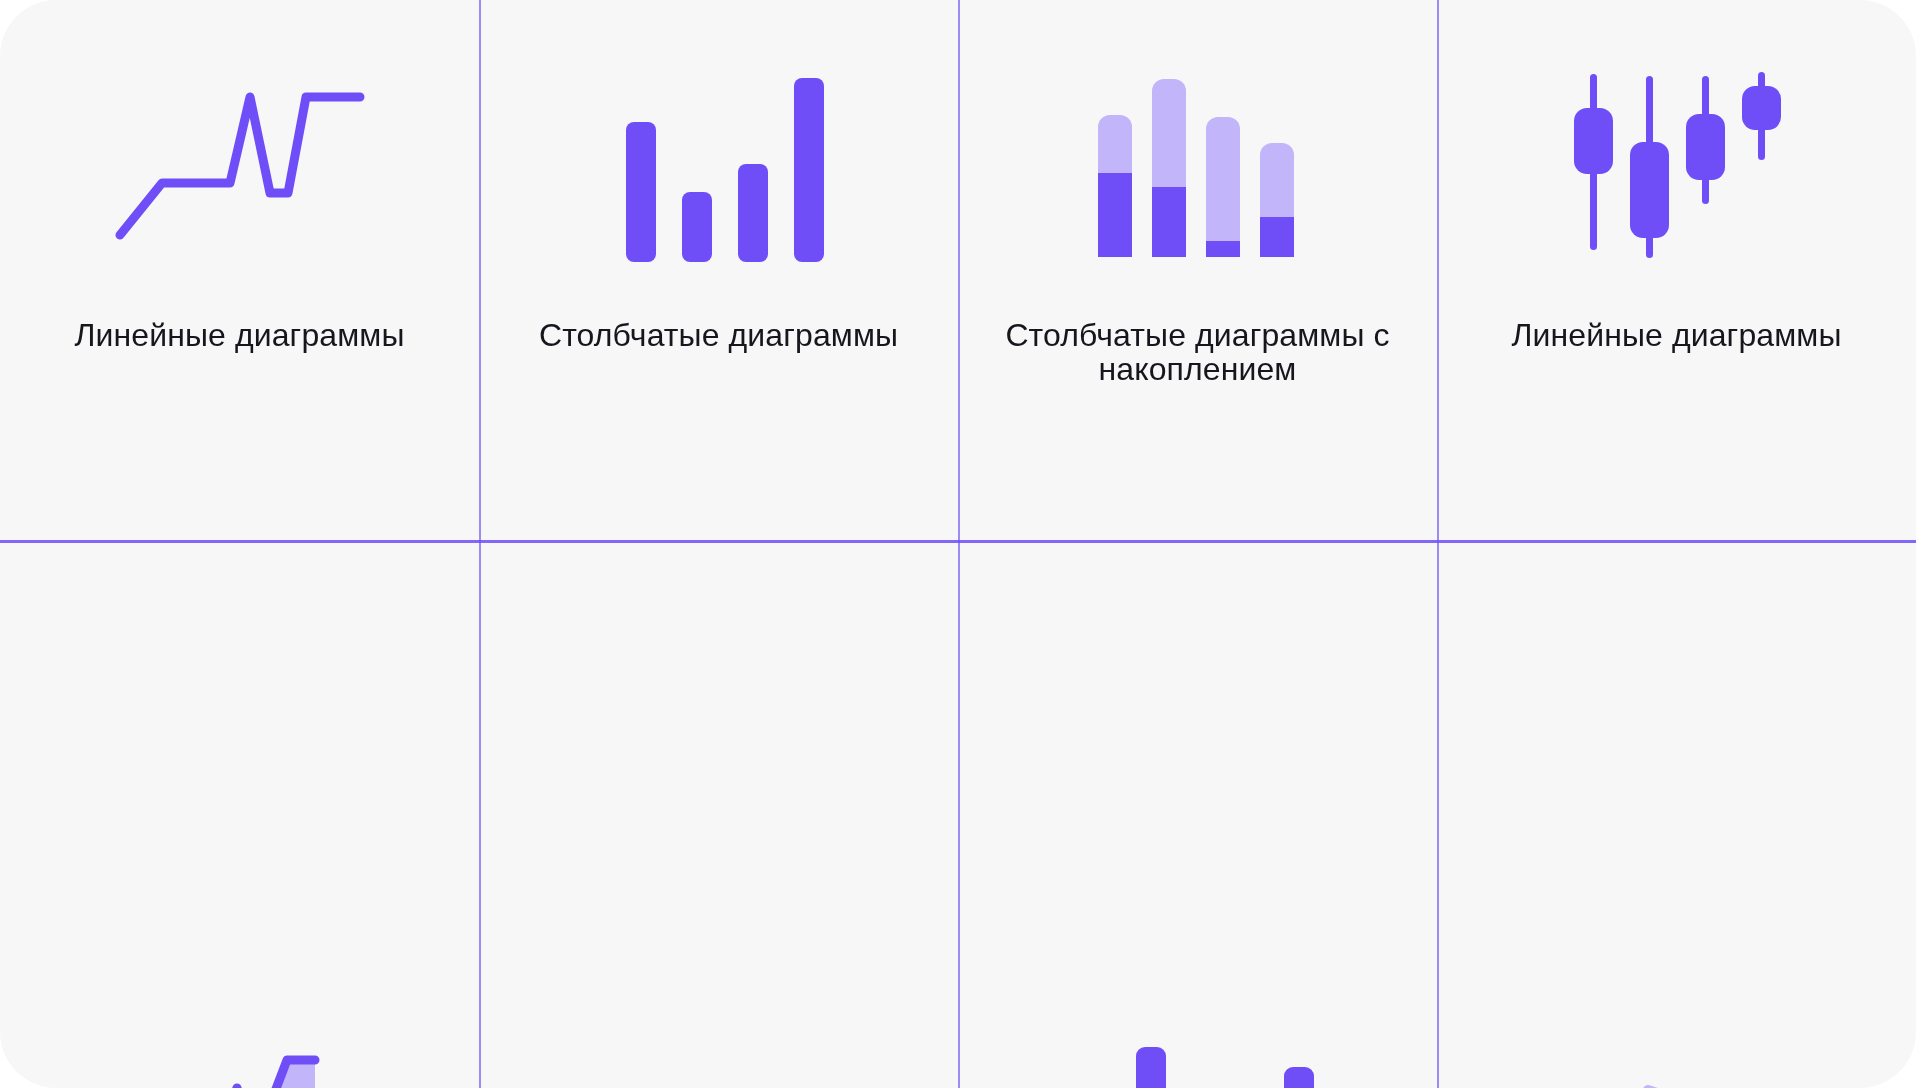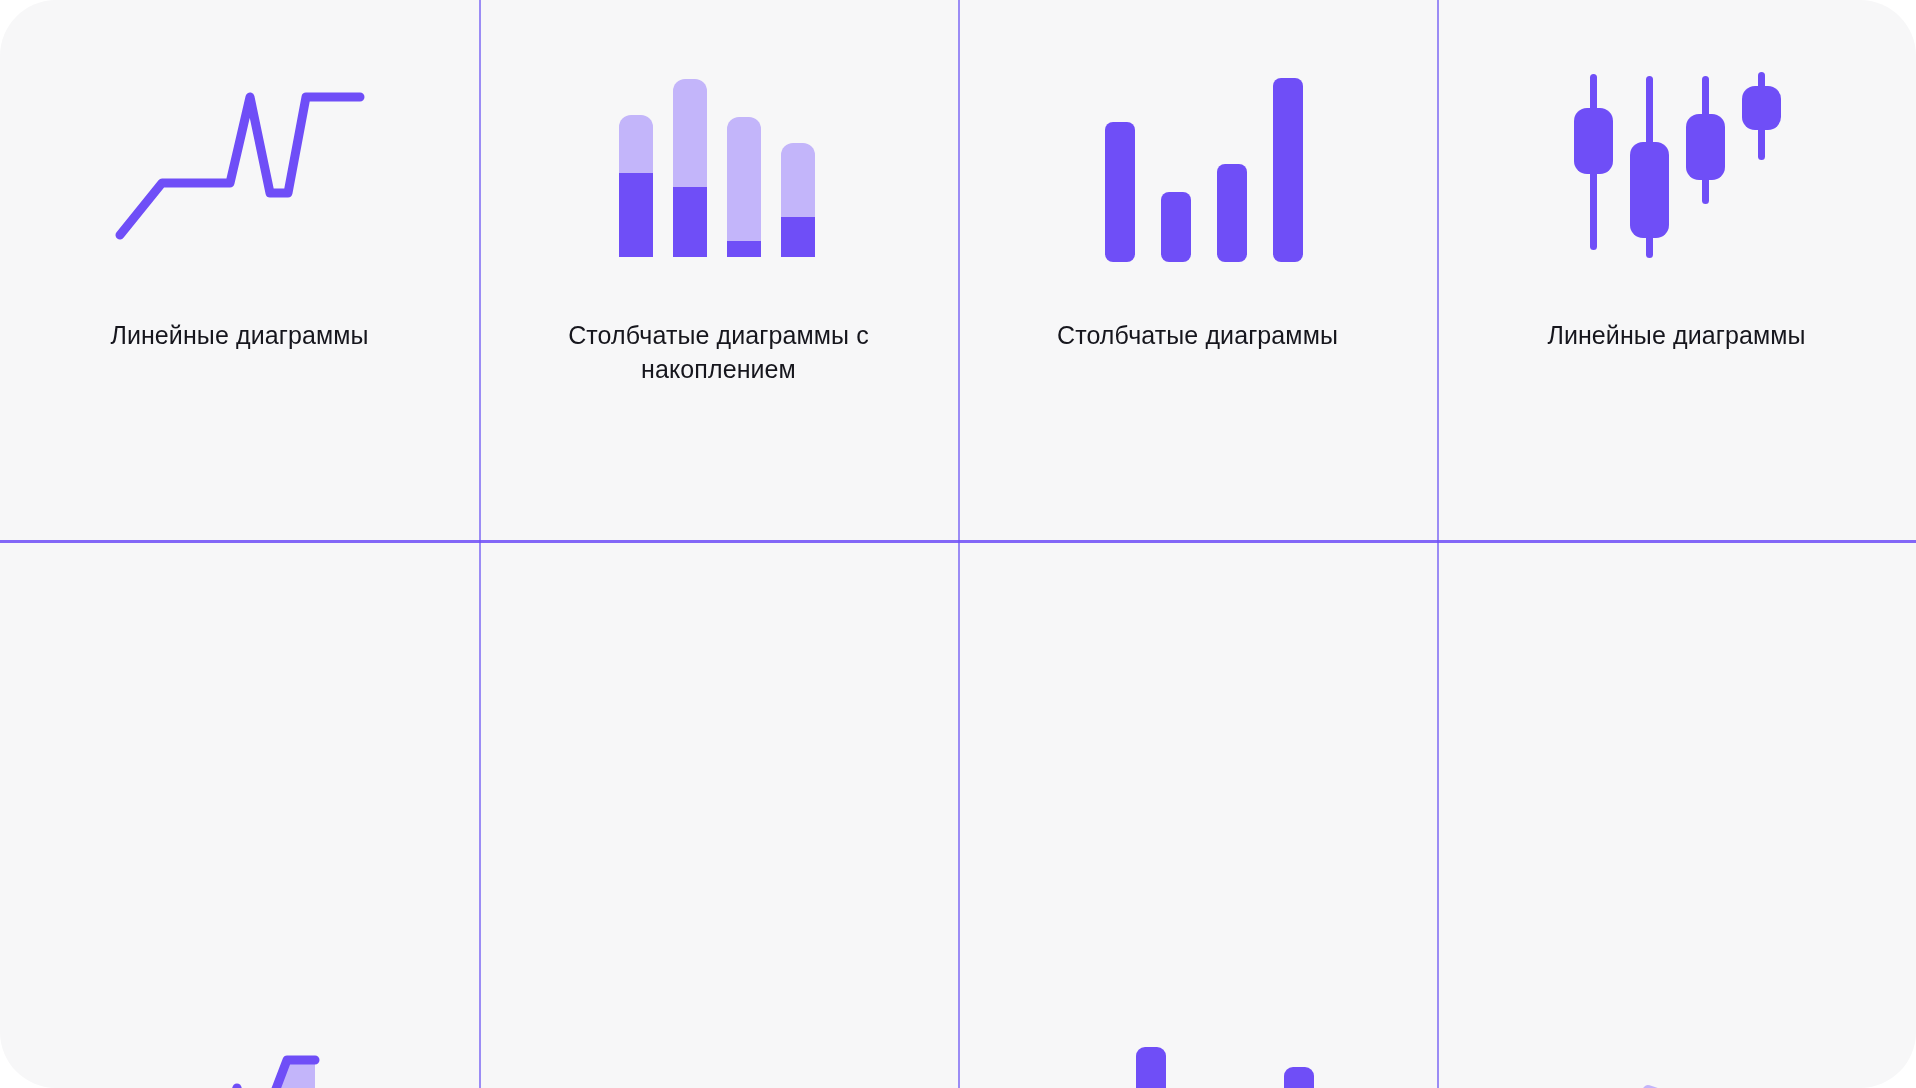--- a/index.html
+++ b/index.html
@@ -59,21 +59,21 @@
     justify-content:center;
   }
   .row2 .art{height:330px;}
   .art svg{display:block;overflow:visible;}
   .caption{
     position:absolute;
     left:0;right:0;
     top:318px;
     text-align:center;
     color:#16161d;
-    font-size:25px;
+    font-size:32px;
     line-height:34px;
     letter-spacing:.1px;
     padding:0 24px;
     box-sizing:border-box;
   }
   .row1 .caption{top:318px;}
   .row2 .art{top:430px;}
 </style>
 </head>
 <body>
@@ -88,48 +88,48 @@
       <div class="art">
         <svg width="260" height="200" viewBox="0 0 260 200" aria-hidden="true">
           <polyline points="10,170 52,118 68,118 120,118 140,32 160,128 178,128 196,32 250,32" fill="none" stroke="#6f4ef7" stroke-width="9" stroke-linecap="round" stroke-linejoin="round"></polyline>
         </svg>
       </div>
       <div class="caption">Линейные диаграммы</div>
     </div>
 
     <div class="cell row1 vline">
       <div class="art">
+        <svg width="230" height="210" viewBox="0 0 230 210" aria-hidden="true">
+          <rect x="22" y="62" width="30" height="140" rx="8" fill="#6f4ef7"></rect>
+          <rect x="78" y="132" width="30" height="70" rx="8" fill="#6f4ef7"></rect>
+          <rect x="134" y="104" width="30" height="98" rx="8" fill="#6f4ef7"></rect>
+          <rect x="190" y="18" width="30" height="184" rx="8" fill="#6f4ef7"></rect>
+        </svg>
+      </div>
+      <div class="caption">Столбчатые диаграммы</div>
+    </div>
+
+    <div class="cell row1 vline">
+      <div class="art">
         <svg width="220" height="200" viewBox="0 0 220 200" aria-hidden="true">
 
           <path d="M10 62 a12 12 0 0 1 12 -12 h10 a12 12 0 0 1 12 12 v46 h-34 z" fill="#c3b5fa"></path>
           <path d="M10 108 h34 v84 h-34 z" fill="#6f4ef7"></path>
 
           <path d="M64 26 a12 12 0 0 1 12 -12 h10 a12 12 0 0 1 12 12 v96 h-34 z" fill="#c3b5fa"></path>
           <path d="M64 122 h34 v70 h-34 z" fill="#6f4ef7"></path>
 
           <path d="M118 64 a12 12 0 0 1 12 -12 h10 a12 12 0 0 1 12 12 v112 h-34 z" fill="#c3b5fa"></path>
           <path d="M118 176 h34 v16 h-34 z" fill="#6f4ef7"></path>
 
           <path d="M172 90 a12 12 0 0 1 12 -12 h10 a12 12 0 0 1 12 12 v62 h-34 z" fill="#c3b5fa"></path>
           <path d="M172 152 h34 v40 h-34 z" fill="#6f4ef7"></path>
         </svg>
       </div>
       <div class="caption">Столбчатые диаграммы с накоплением</div>
-    </div>
-
-    <div class="cell row1 vline">
-      <div class="art">
-        <svg width="230" height="210" viewBox="0 0 230 210" aria-hidden="true">
-          <rect x="22" y="62" width="30" height="140" rx="8" fill="#6f4ef7"></rect>
-          <rect x="78" y="132" width="30" height="70" rx="8" fill="#6f4ef7"></rect>
-          <rect x="134" y="104" width="30" height="98" rx="8" fill="#6f4ef7"></rect>
-          <rect x="190" y="18" width="30" height="184" rx="8" fill="#6f4ef7"></rect>
-        </svg>
-      </div>
-      <div class="caption">Столбчатые диаграммы</div>
     </div>
 
     <div class="cell row1 vline">
       <div class="art">
         <svg width="230" height="210" viewBox="0 0 230 210" aria-hidden="true">
           <g fill="#6f4ef7">
 
             <rect x="28" y="14" width="7" height="176" rx="3.5"></rect>
             <rect x="12" y="48" width="39" height="66" rx="13"></rect>
 

